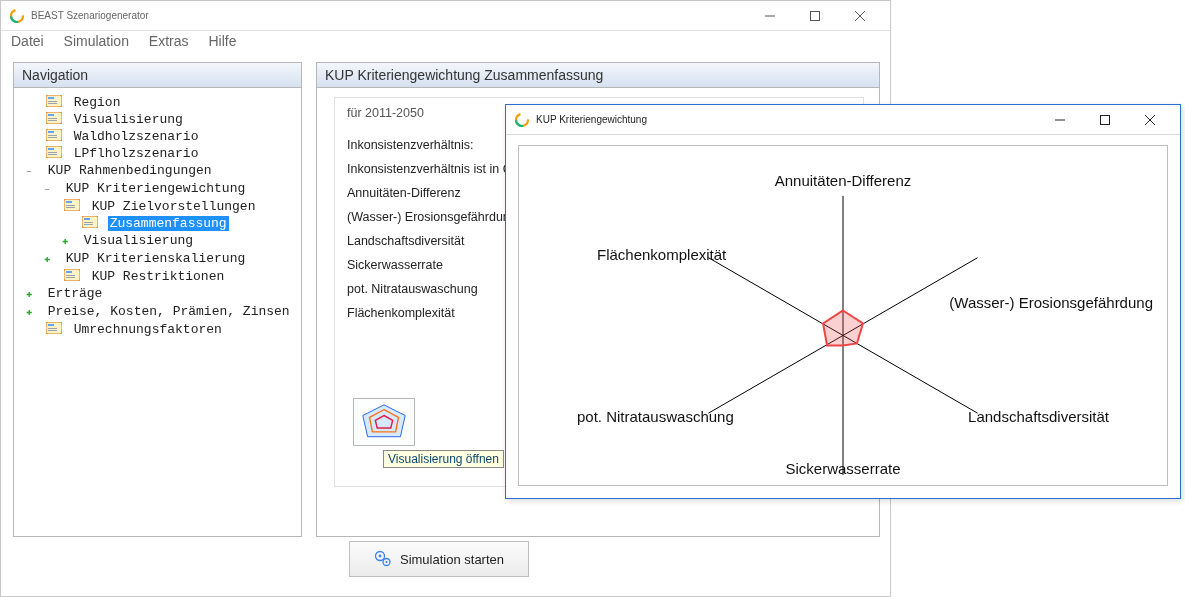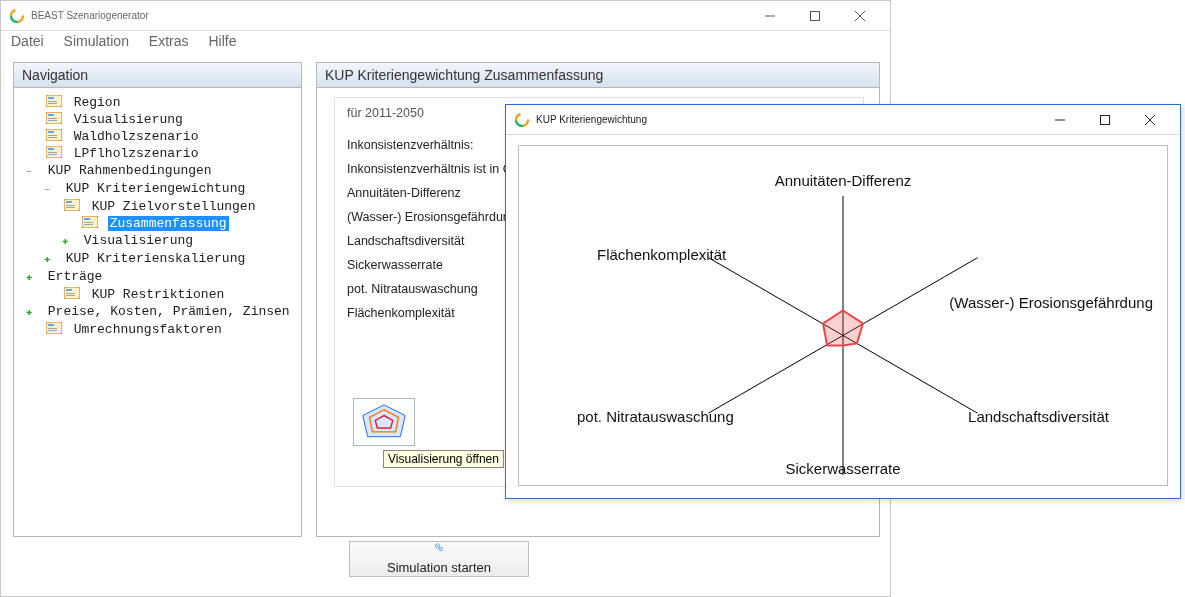--- a/index.html
+++ b/index.html
@@ -75,33 +75,33 @@
   .thumb {
     position:absolute; left:18px; top:300px;
     width:62px; height:48px;
     border:1px solid #b7b7b7; background:#fdfefe;
     padding:3px;
   }
 
   .tooltip {
     position:absolute; left:48px; top:352px;
     background:#ffffe1; border:1px solid #888;
-    padding:1px 4px; font-size:12px; color:#000000;
+    padding:1px 4px; font-size:12px; color:#0c4a6e;
   }
 
   .sim-btn-wrap {
     position:absolute; left:348px; top:540px;
     width:180px; height:36px;
   }
   .sim-btn {
     width:100%; height:100%;
     border:1px solid #bfbfbf;
     background:linear-gradient(#fbfbfb,#ececec);
     display:flex; align-items:center; justify-content:center; gap:8px;
-    font-size:13px; color:#222; cursor:pointer;flex-direction:column;
+    font-size:13px; color:#222; cursor:pointer;
   }
 
   
   .popup {
     position:absolute; left:505px; top:104px;
     width:676px; height:395px;
     border:1px solid #2a6fcf;
     background:#fff;
     box-shadow: 2px 2px 6px rgba(0,0,0,0.15);
   }
@@ -230,34 +230,34 @@
               </div>
               <div class="tree-node">
                 <span class="tree-indent"></span><span class="tree-indent"></span><span class="tree-indent plus">✚</span>
                 <span class="tree-label">Visualisierung</span>
               </div>
             <div class="tree-node">
               <span class="tree-indent"></span><span class="tree-indent plus">✚</span>
               <span class="tree-label">KUP Kriterienskalierung</span>
             </div>
             <div class="tree-node">
+              <span class="tree-indent"></span><span class="tree-indent"></span>
+              <svg class="node-icon" viewBox="0 0 16 12">
+                <rect x="0" y="0" width="16" height="12" rx="2" fill="#fef3c7" stroke="#d97706"></rect>
+                <rect x="2" y="2" width="6" height="2" fill="#60a5fa"></rect>
+                <rect x="2" y="6" width="9" height="1" fill="#9ca3af"></rect>
+                <rect x="2" y="8" width="9" height="1" fill="#9ca3af"></rect>
+              </svg>
+              <span class="tree-label">KUP Restriktionen</span>
+            </div>
+
+          <div class="tree-node">
             <span class="tree-indent plus">✚</span>
             <span class="tree-label">Erträge</span>
           </div>
-
-          <div class="tree-node">
-              <span class="tree-indent"></span><span class="tree-indent"></span>
-              <svg class="node-icon" viewBox="0 0 16 12">
-                <rect x="0" y="0" width="16" height="12" rx="2" fill="#fef3c7" stroke="#d97706"></rect>
-                <rect x="2" y="2" width="6" height="2" fill="#60a5fa"></rect>
-                <rect x="2" y="6" width="9" height="1" fill="#9ca3af"></rect>
-                <rect x="2" y="8" width="9" height="1" fill="#9ca3af"></rect>
-              </svg>
-              <span class="tree-label">KUP Restriktionen</span>
-            </div>
           <div class="tree-node">
             <span class="tree-indent plus">✚</span>
             <span class="tree-label">Preise, Kosten, Prämien, Zinsen</span>
           </div>
           <div class="tree-node">
             <span class="tree-indent"></span>
             <svg class="node-icon" viewBox="0 0 16 12">
                 <rect x="0" y="0" width="16" height="12" rx="2" fill="#fef3c7" stroke="#d97706"></rect>
                 <rect x="2" y="2" width="6" height="2" fill="#60a5fa"></rect>
                 <rect x="2" y="6" width="9" height="1" fill="#9ca3af"></rect>

